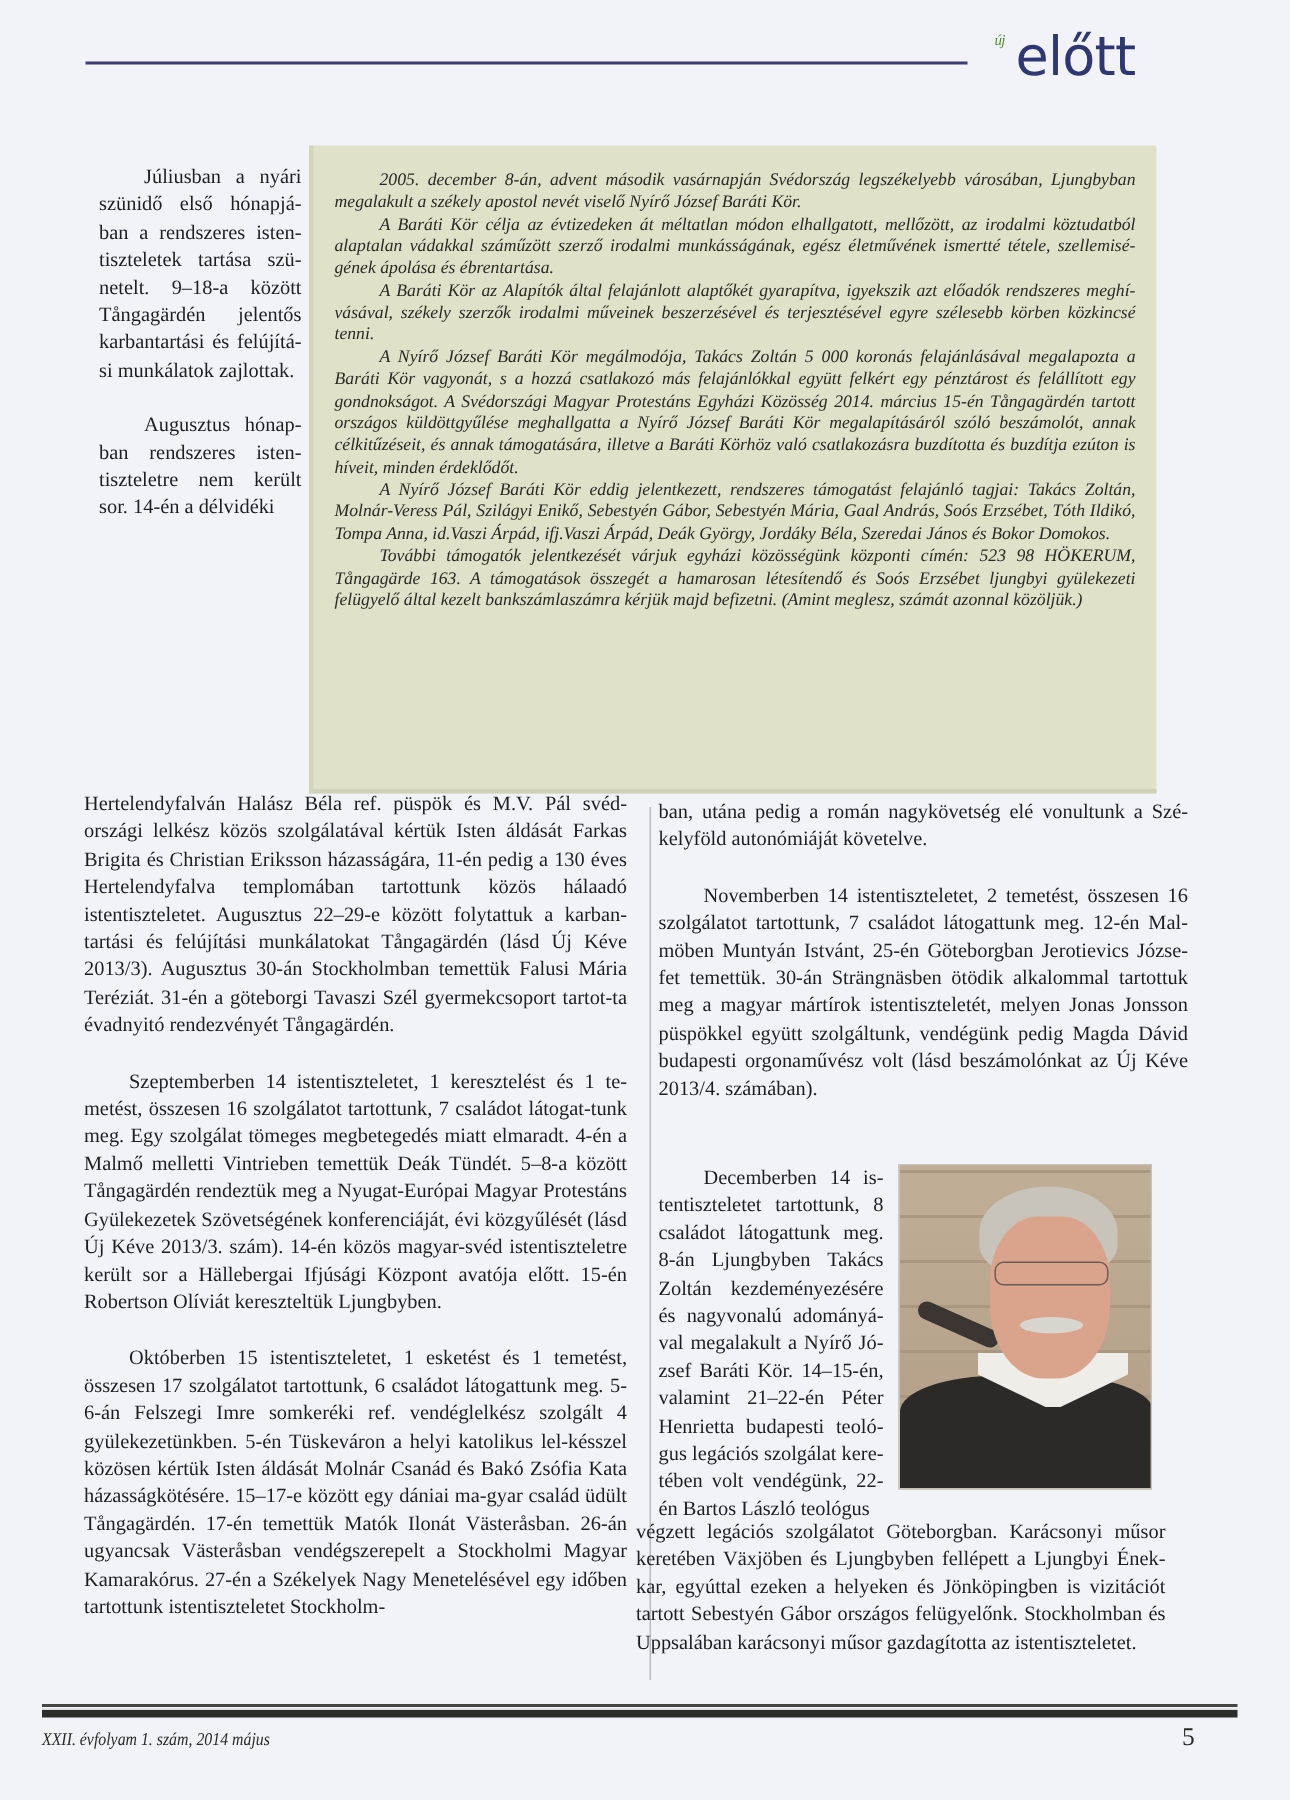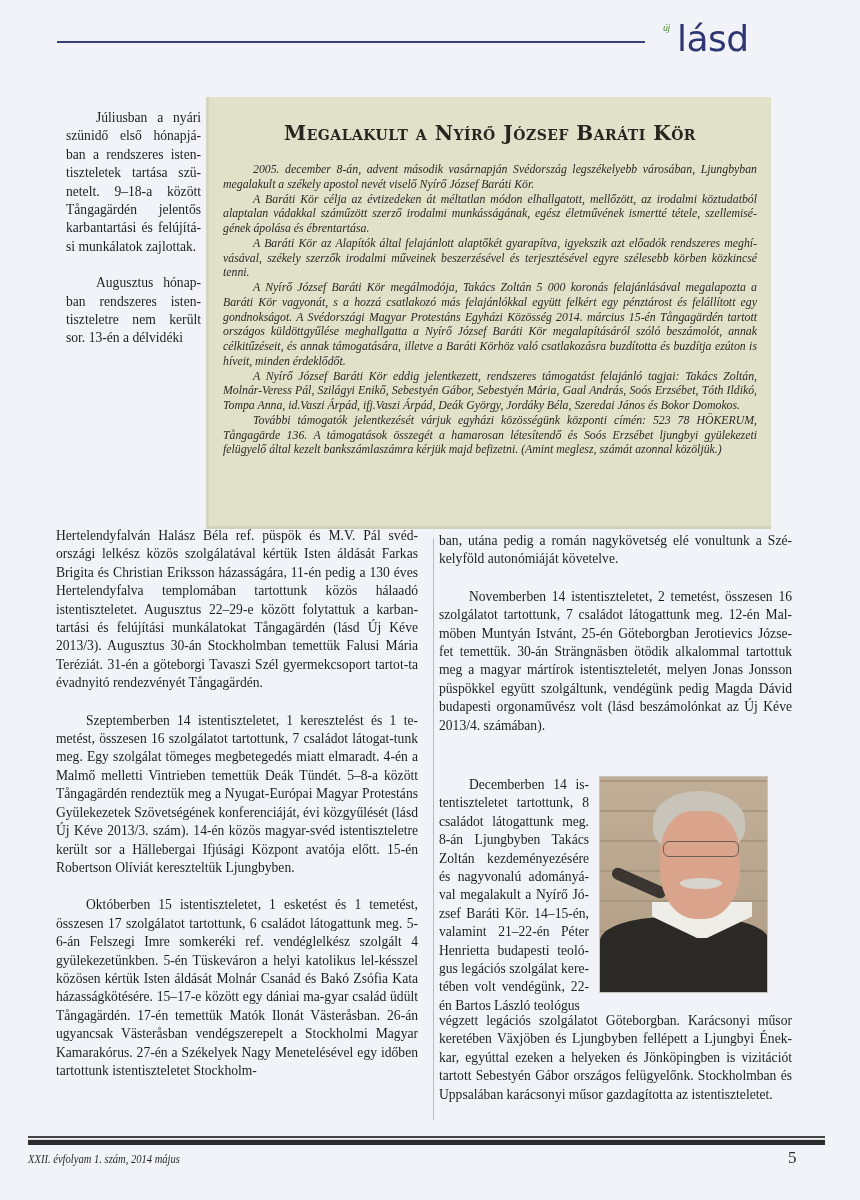--- a/index.html
+++ b/index.html
@@ -32,21 +32,21 @@
   .left-wide .sep { height: 19px; }
 
   
   .vrule { position: absolute; left: 433px; top: 538px; width: 1px; height: 582px; background: #b9bac0; }
 
   
   .right-col { position: absolute; left: 439px; top: 532px; width: 353px; }
   .right-col .sep { height: 19px; }
 
   .dec-narrow { position: absolute; left: 439px; top: 776px; width: 150px; }
-  .dec-wide { position: absolute; left: 439px; top: 1012px; width: 353px; }
+  .dec-wide { position: absolute; left: 424px; top: 1012px; width: 353px; }
 
   
   .photo { position: absolute; left: 599px; top: 776px; width: 169px; height: 217px; background: #b7a590; overflow: hidden; border: 1px solid #c8c3ba; }
   .photo .wall { position: absolute; inset: 0; background:
       repeating-linear-gradient(0deg, #a9977f 0 2px, transparent 2px 30px),
       linear-gradient(180deg, #c1ae96, #b19d86); }
   .photo .hair { position: absolute; left: 53px; top: 14px; width: 92px; height: 60px; border-radius: 50% 50% 35% 35%; background: #c9c4b9; }
   .photo .face { position: absolute; left: 60px; top: 34px; width: 80px; height: 108px; border-radius: 40% 40% 45% 45%; background: #d9a48b; }
   .photo .glasses { position: absolute; left: 63px; top: 64px; width: 76px; height: 16px; border: 1.5px solid #6a5d55; border-radius: 6px; }
   .photo .mustache { position: absolute; left: 80px; top: 101px; width: 42px; height: 11px; border-radius: 50%; background: #d8d5cf; }
@@ -60,39 +60,38 @@
   .footer-page { position: absolute; left: 473px; top: 1148px; font-size: 17px; color: #2a2a2a; }
 </style>
 </head>
 <body>
 
 <div class="page">
 
   <div class="header-rule"></div>
   <div class="logo">
     <span class="logo-uj">új</span>
-    <span class="logo-keve">lásd</span>
+    <span class="logo-keve">előtt</span>
   </div>
 
   <div class="left-narrow col-text">
     <div class="gap"></div>
     <p>Júliusban a nyári szünidő első hónapjá-ban a rendszeres isten-tiszteletek tartása szü-netelt. 9–18-a között Tångagärdén jelentős karbantartási és felújítá-si munkálatok zajlottak.</p>
     <div class="gap"></div>
-    <p>Augusztus hónap-ban rendszeres isten-tiszteletre nem került sor. 13-én a délvidéki</p>
+    <p>Augusztus hónap-ban rendszeres isten-tiszteletre nem került sor. 14-én a délvidéki</p>
   </div>
 
   <div class="box">
-    <h2 class="box-title">Megalakult a Nyírő József Baráti Kör</h2>
     <div class="box-body">
       <p>2005. december 8-án, advent második vasárnapján Svédország legszékelyebb városában, Ljungbyban megalakult a székely apostol nevét viselő Nyírő József Baráti Kör.</p>
       <p>A Baráti Kör célja az évtizedeken át méltatlan módon elhallgatott, mellőzött, az irodalmi köztudatból alaptalan vádakkal száműzött szerző irodalmi munkásságának, egész életművének ismertté tétele, szellemisé-gének ápolása és ébrentartása.</p>
       <p>A Baráti Kör az Alapítók által felajánlott alaptőkét gyarapítva, igyekszik azt előadók rendszeres meghí-vásával, székely szerzők irodalmi műveinek beszerzésével és terjesztésével egyre szélesebb körben közkincsé tenni.</p>
       <p>A Nyírő József Baráti Kör megálmodója, Takács Zoltán 5 000 koronás felajánlásával megalapozta a Baráti Kör vagyonát, s a hozzá csatlakozó más felajánlókkal együtt felkért egy pénztárost és felállított egy gondnokságot. A Svédországi Magyar Protestáns Egyházi Közösség 2014. március 15-én Tångagärdén tartott országos küldöttgyűlése meghallgatta a Nyírő József Baráti Kör megalapításáról szóló beszámolót, annak célkitűzéseit, és annak támogatására, illetve a Baráti Körhöz való csatlakozásra buzdította és buzdítja ezúton is híveit, minden érdeklődőt.</p>
       <p>A Nyírő József Baráti Kör eddig jelentkezett, rendszeres támogatást felajánló tagjai: Takács Zoltán, Molnár-Veress Pál, Szilágyi Enikő, Sebestyén Gábor, Sebestyén Mária, Gaal András, Soós Erzsébet, Tóth Ildikó, Tompa Anna, id.Vaszi Árpád, ifj.Vaszi Árpád, Deák György, Jordáky Béla, Szeredai János és Bokor Domokos.</p>
-      <p>További támogatók jelentkezését várjuk egyházi közösségünk központi címén: 523 78 HÖKERUM, Tångagärde 136. A támogatások összegét a hamarosan létesítendő és Soós Erzsébet ljungbyi gyülekezeti felügyelő által kezelt bankszámlaszámra kérjük majd befizetni. (Amint meglesz, számát azonnal közöljük.)</p>
+      <p>További támogatók jelentkezését várjuk egyházi közösségünk központi címén: 523 98 HÖKERUM, Tångagärde 163. A támogatások összegét a hamarosan létesítendő és Soós Erzsébet ljungbyi gyülekezeti felügyelő által kezelt bankszámlaszámra kérjük majd befizetni. (Amint meglesz, számát azonnal közöljük.)</p>
     </div>
   </div>
 
   <div class="left-wide col-text">
     <p class="noindent">Hertelendyfalván Halász Béla ref. püspök és M.V. Pál svéd-országi lelkész közös szolgálatával kértük Isten áldását Farkas Brigita és Christian Eriksson házasságára, 11-én pedig a 130 éves Hertelendyfalva templomában tartottunk közös hálaadó istentiszteletet. Augusztus 22–29-e között folytattuk a karban-tartási és felújítási munkálatokat Tångagärdén (lásd Új Kéve 2013/3). Augusztus 30-án Stockholmban temettük Falusi Mária Teréziát. 31-én a göteborgi Tavaszi Szél gyermekcsoport tartot-ta évadnyitó rendezvényét Tångagärdén.</p>
     <div class="sep"></div>
     <p>Szeptemberben 14 istentiszteletet, 1 keresztelést és 1 te-metést, összesen 16 szolgálatot tartottunk, 7 családot látogat-tunk meg. Egy szolgálat tömeges megbetegedés miatt elmaradt. 4-én a Malmő melletti Vintrieben temettük Deák Tündét. 5–8-a között Tångagärdén rendeztük meg a Nyugat-Európai Magyar Protestáns Gyülekezetek Szövetségének konferenciáját, évi közgyűlését (lásd Új Kéve 2013/3. szám). 14-én közös magyar-svéd istentiszteletre került sor a Hällebergai Ifjúsági Központ avatója előtt. 15-én Robertson Olíviát kereszteltük Ljungbyben.</p>
     <div class="sep"></div>
     <p>Októberben 15 istentiszteletet, 1 esketést és 1 temetést, összesen 17 szolgálatot tartottunk, 6 családot látogattunk meg. 5-6-án Felszegi Imre somkeréki ref. vendéglelkész szolgált 4 gyülekezetünkben. 5-én Tüskeváron a helyi katolikus lel-késszel közösen kértük Isten áldását Molnár Csanád és Bakó Zsófia Kata házasságkötésére. 15–17-e között egy dániai ma-gyar család üdült Tångagärdén. 17-én temettük Matók Ilonát Västeråsban. 26-án ugyancsak Västeråsban vendégszerepelt a Stockholmi Magyar Kamarakórus. 27-én a Székelyek Nagy Menetelésével egy időben tartottunk istentiszteletet Stockholm-</p>
   </div>

